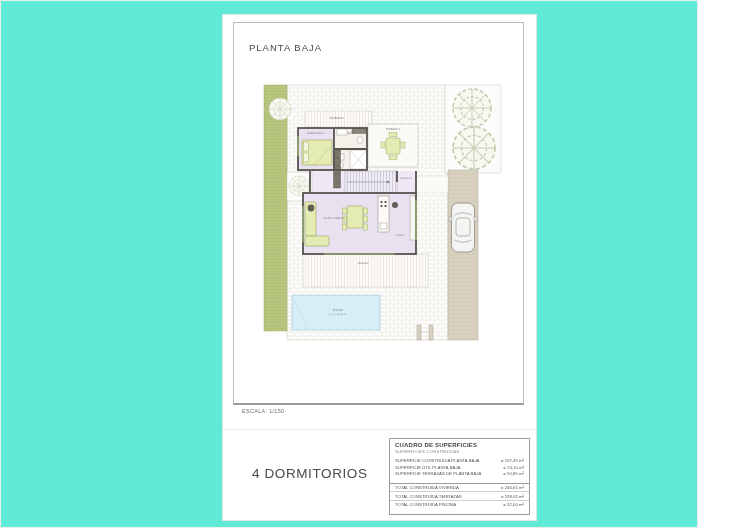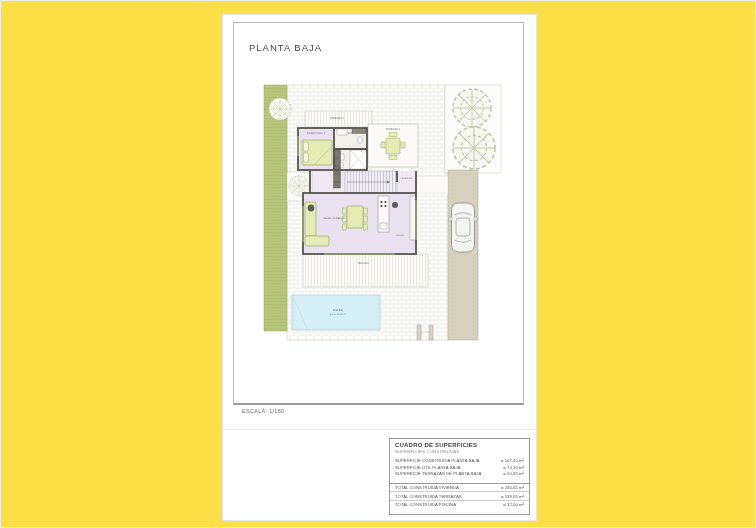--- a/index.html
+++ b/index.html
@@ -1,17 +1,17 @@
 <!DOCTYPE html>
 <html><head>
 <meta charset="utf-8">
 <style>
   html,body{margin:0;padding:0;background:#ffffff;}
   .canvas{
-    position:relative;width:756px;height:528px;background:#fde047;overflow:hidden;
+    position:relative;width:698px;height:528px;background:#5eead4;overflow:hidden;
     font-family:"Liberation Sans", sans-serif;color:#4b4b4b;
     box-shadow:inset 0 0 0 1px #ececec;
   }
   .sheet-border{position:absolute;left:222px;top:14px;width:313px;height:505px;border:1px solid #e3e3e3;background:#ffffff;}
   .frame{position:absolute;left:233px;top:22px;width:289px;height:380px;border:1px solid #bdbdbd;border-bottom:2px solid #9a9a9a;background:#ffffff;}
   .plan-title{position:absolute;left:249px;top:42px;font-size:9.5px;letter-spacing:1px;color:#474747;}
   .plan-wrap{position:absolute;left:262px;top:84px;width:240px;height:258px;}
   .escala{position:absolute;left:242px;top:408px;font-size:5.5px;color:#6e6e6e;letter-spacing:.3px;}
   .strip-sep{position:absolute;left:222px;top:429px;width:314px;height:0;border-top:1px solid #ececec;}
   .dormitorios{position:absolute;left:252px;top:466px;font-size:13.5px;color:#4a4a4a;letter-spacing:.6px;}
@@ -221,20 +221,21 @@
       <text class="room-label" x="138" y="152" font-size="2.1" text-anchor="middle">COCINA</text>
       <text class="room-label" x="101" y="180" font-size="2.4" text-anchor="middle">TERRAZA</text>
       <text class="pool-label" x="76" y="227" font-size="2.6" text-anchor="middle">PISCINA</text>
       <text class="pool-label" x="76" y="231" font-size="2.2" text-anchor="middle">S.C.= 32,00 m²</text>
     </svg>
   </div>
 
   <div class="escala">ESCALA: 1/150</div>
   <div class="strip-sep"></div>
 
+  <div class="dormitorios">4 DORMITORIOS</div>
 
   <div class="table-box">
     <div class="tb-title">CUADRO DE SUPERFICIES</div>
     <div class="tb-subtitle">SUPERFICIES CONSTRUIDAS</div>
     <div class="tb-rows">
       <div class="tb-row">
         <span>SUPERFICIE CONSTRUIDA PLANTA BAJA</span>
         <span class="v">= 107,45 m²</span>
       </div>
       <div class="tb-row">

